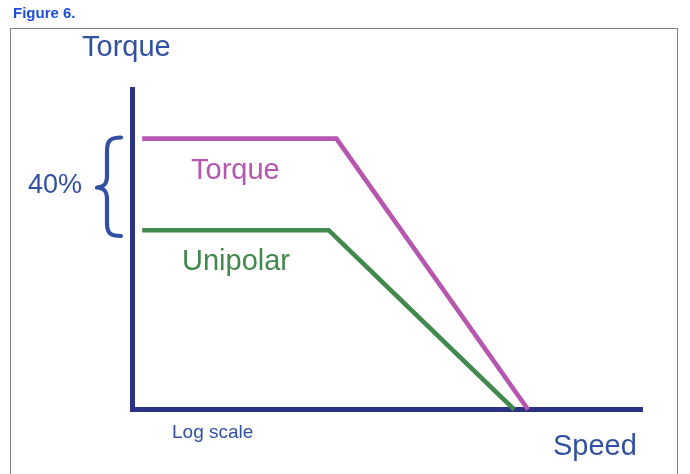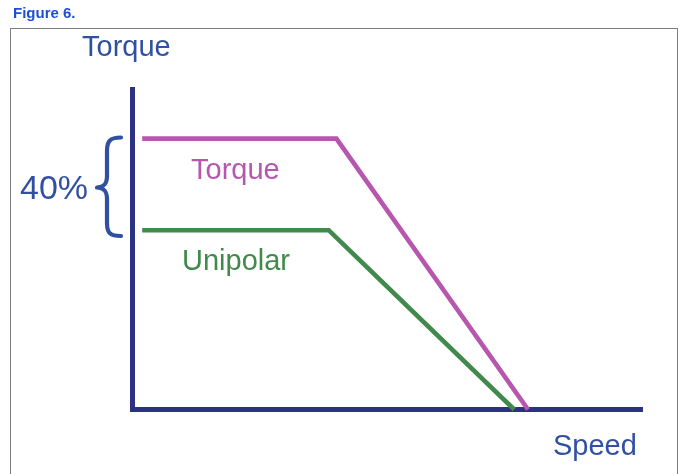--- a/index.html
+++ b/index.html
@@ -45,21 +45,21 @@
     position: absolute;
     left: 0;
     top: 0;
   }
   .lbl {
     position: absolute;
     line-height: 1.05;
     white-space: nowrap;
   }
   .lbl-torque   { left: 82px;  top: 31px;  font-size: 29px; }
-  .lbl-40       { left: 20px;  top: 170px; font-size: 34px; }
+  .lbl-40       { left: 28px;  top: 170px; font-size: 27px; }
   .lbl-bipolar  { left: 191px; top: 154px; font-size: 29px; }
   .lbl-unipolar { left: 182px; top: 245px; font-size: 29px; }
   .lbl-logscale { left: 172px; top: 422px; font-size: 19px; }
   .lbl-speed    { left: 505px; top: 430px; font-size: 29px; }
 </style>
 </head>
 <body>
 
 <div class="page">
 
@@ -78,16 +78,17 @@
   </svg>
 
   <div class="lbl lbl-torque" style="color: rgb(49, 80, 162);">Torque</div>
 
   <div class="lbl lbl-40" style="color: rgb(49, 80, 162);">40%</div>
 
   <div class="lbl lbl-bipolar" style="color: rgb(182, 86, 174);">Torque</div>
 
   <div class="lbl lbl-unipolar" style="color: rgb(65, 137, 76);">Unipolar</div>
 
+  <div class="lbl lbl-logscale" style="color: rgb(49, 80, 162);">Log scale</div>
 
   <div class="lbl lbl-speed" style="color: rgb(49, 80, 162); margin-left: 48px;">Speed</div>
 
 </div>
 
 </body></html>

